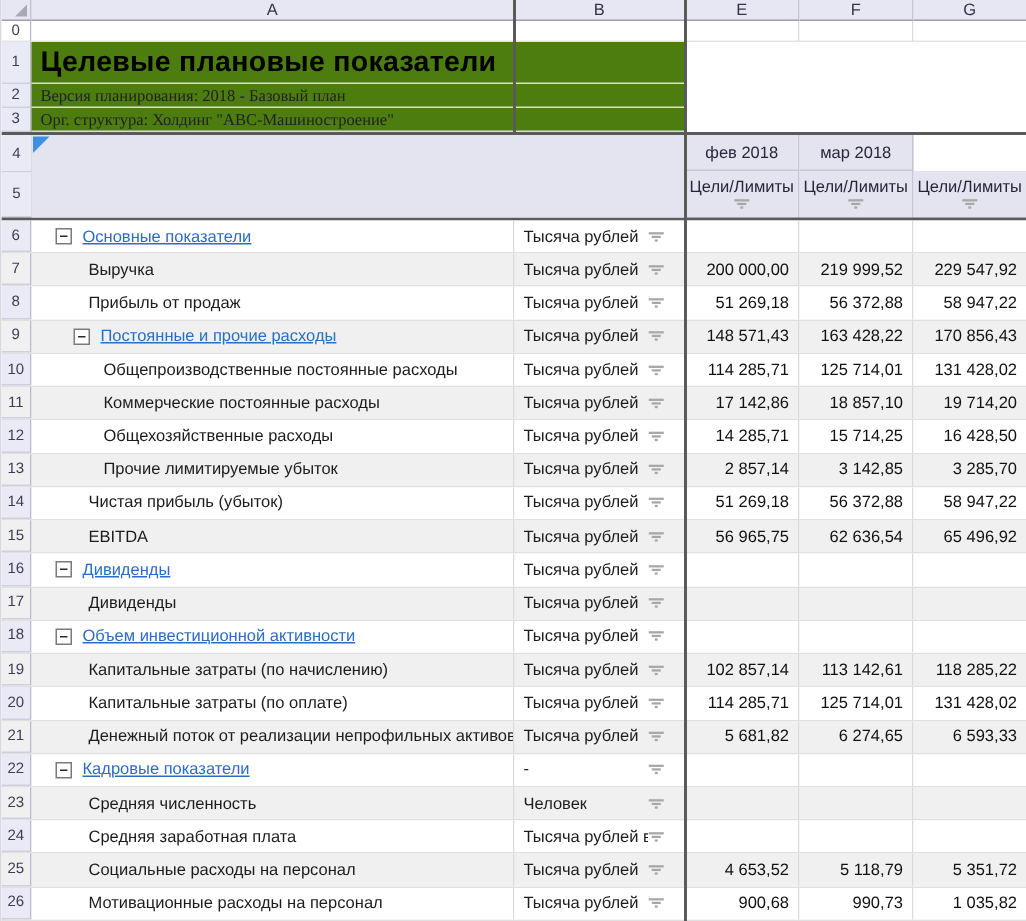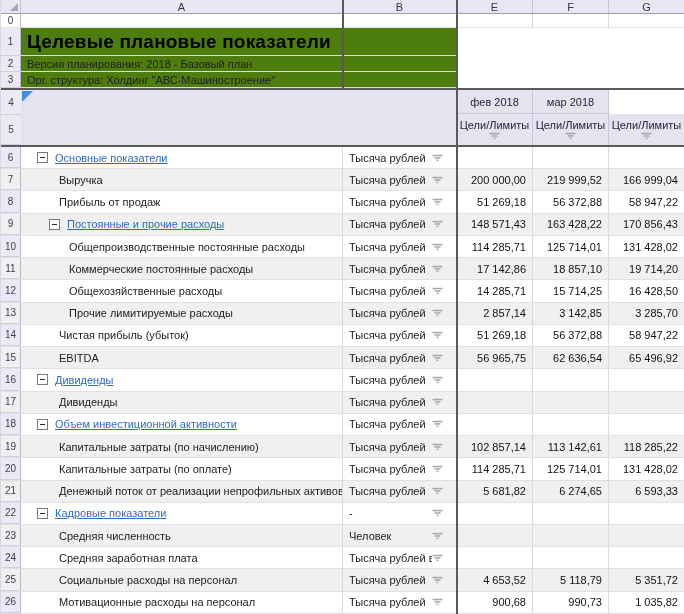--- a/index.html
+++ b/index.html
@@ -24,21 +24,21 @@
               border-bottom:8px solid #a9a9b5;border-left:8px solid transparent;}
   
   .r0{height:14px;flex:0 0 14px;}
   .r0 .cell{background:#fff;border-bottom:1px solid #e3e3e3;}
   .r1{height:28px;flex:0 0 28px;}
   .r2,.r3{height:16px;flex:0 0 16px;}
   .span-ab{width:436px;flex:0 0 436px;background:#4d7c0f;border-bottom:1px solid #dcdcdc;box-sizing:border-box;
            display:flex;align-items:center;padding-left:6px;overflow:visible;white-space:nowrap;}
   .plain-right{flex:1;background:#fff;}
   .title-text{font-size:19px;font-weight:bold;color:#000;position:relative;z-index:6;letter-spacing:.2px;}
-  .info-text{font-size:11px;color:#222;}
+  .info-text{font-size:11px;color:#222;font-family:Liberation Serif, serif;}
   
   .hline{height:2px;flex:0 0 2px;background:#5a5a5a;}
   
   .r45{height:55px;flex:0 0 55px;display:flex;}
   .gut-col{width:20px;flex:0 0 20px;display:flex;flex-direction:column;}
   .gut-col .gut{width:20px;border-bottom:1px solid #cfcfe0;}
   .g4{height:24px;flex:0 0 24px;display:flex;align-items:center;justify-content:center;}
   .g5{flex:1;display:flex;align-items:center;justify-content:center;}
   .merged-ab{position:relative;width:436px;flex:0 0 436px;background:#e4e4f0;box-sizing:border-box;
              border-right:1px solid #c6c6d8;}
@@ -205,21 +205,21 @@
       <div class="cell col-b b-cell">
         <span class="unit-txt">Тысяча рублей</span>
         <svg class="funnel" width="11" height="8" viewBox="0 0 11 8">
             <rect x="0.5" y="0.8" width="10" height="1.5"></rect>
             <rect x="2.5" y="3.2" width="6" height="1.5"></rect>
             <rect x="4.5" y="5.6" width="2" height="1.5"></rect>
           </svg>
       </div>
       <div class="cell c-v v-cell">200 000,00</div>
       <div class="cell c-v v-cell">219 999,52</div>
-      <div class="cell c-v v-cell">166 999,04</div>
+      <div class="cell c-v v-cell">229 547,92</div>
     </div>
       <div class="row brow">
       <div class="cell gut">8</div>
       <div class="cell col-a a-cell ind-i1">
 
         <span class="albl">Прибыль от продаж</span>
       </div>
       <div class="cell col-b b-cell">
         <span class="unit-txt">Тысяча рублей</span>
         <svg class="funnel" width="11" height="8" viewBox="0 0 11 8">
@@ -303,21 +303,21 @@
           </svg>
       </div>
       <div class="cell c-v v-cell">14 285,71</div>
       <div class="cell c-v v-cell">15 714,25</div>
       <div class="cell c-v v-cell">16 428,50</div>
     </div>
       <div class="row brow stripe">
       <div class="cell gut">13</div>
       <div class="cell col-a a-cell ind-i2">
 
-        <span class="albl">Прочие лимитируемые расходы</span>
+        <span class="albl">Прочие лимитируемые убыток</span>
       </div>
       <div class="cell col-b b-cell">
         <span class="unit-txt">Тысяча рублей</span>
         <svg class="funnel" width="11" height="8" viewBox="0 0 11 8">
             <rect x="0.5" y="0.8" width="10" height="1.5"></rect>
             <rect x="2.5" y="3.2" width="6" height="1.5"></rect>
             <rect x="4.5" y="5.6" width="2" height="1.5"></rect>
           </svg>
       </div>
       <div class="cell c-v v-cell">2 857,14</div>

